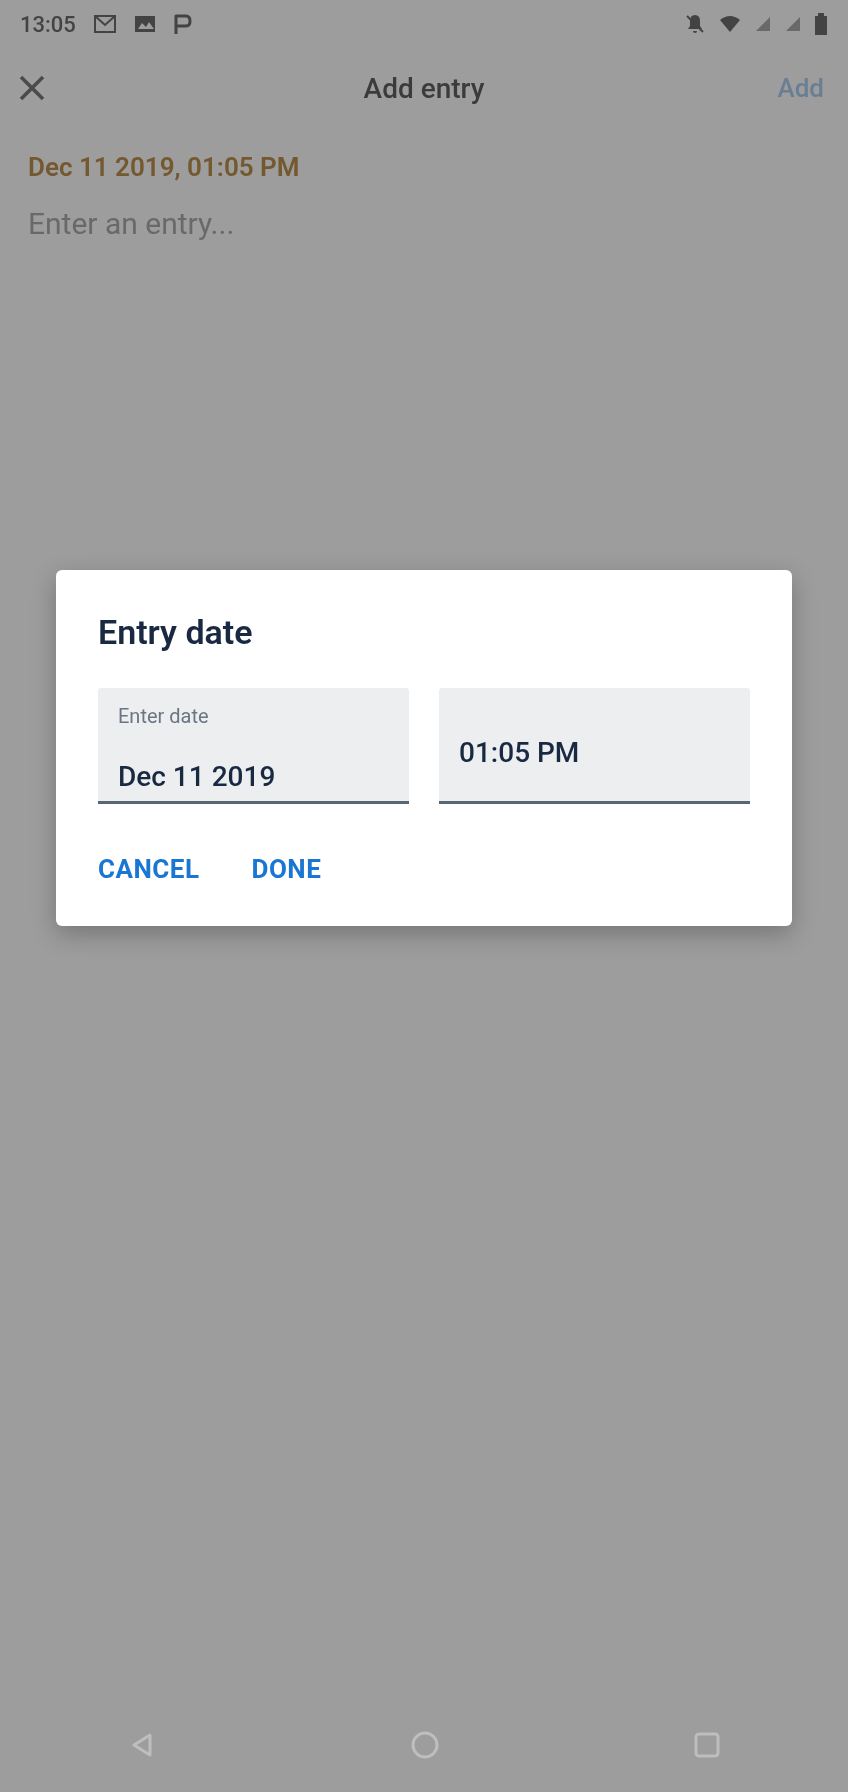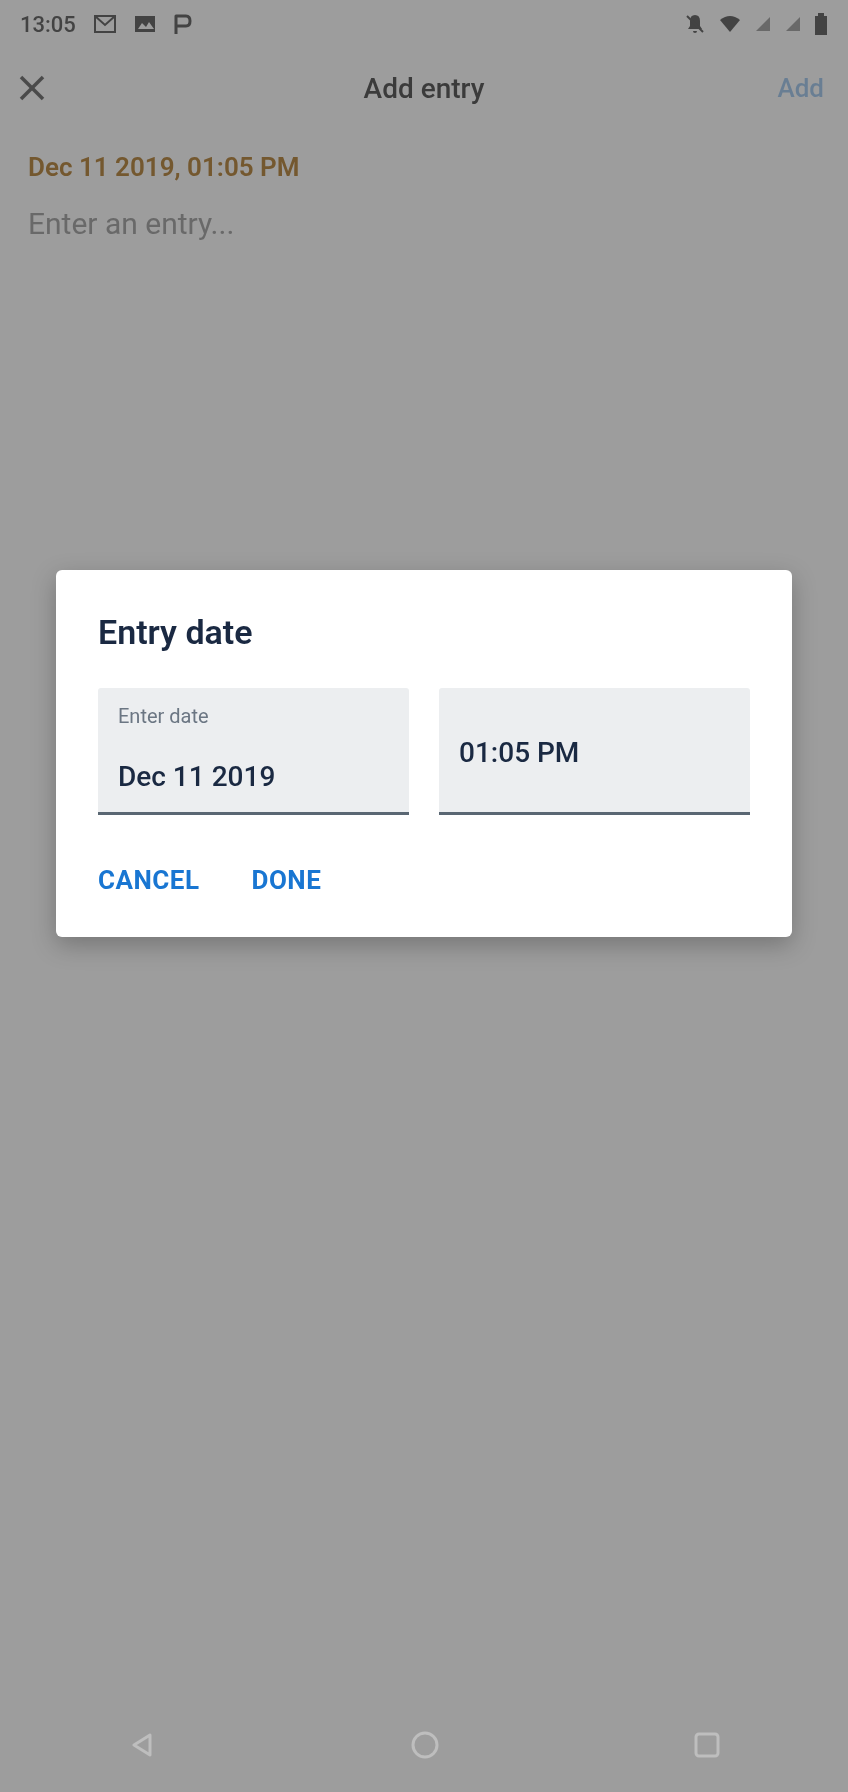--- a/index.html
+++ b/index.html
@@ -134,21 +134,21 @@
     .dialog-fields {
       display: flex;
       gap: 30px;
       margin-bottom: 50px;
     }
     
     .dialog-field {
       flex: 1;
       background: #eceef0;
       border-bottom: 3px solid #5a6773;
-      padding: 16px 20px 19px;
+      padding: 16px 20px 8px;
       border-radius: 3px 3px 0 0;
     }
     
     .field-label {
       font-size: 20px;
       color: #6b7683;
       margin-bottom: 6px;
     }
     
     .field-value {

